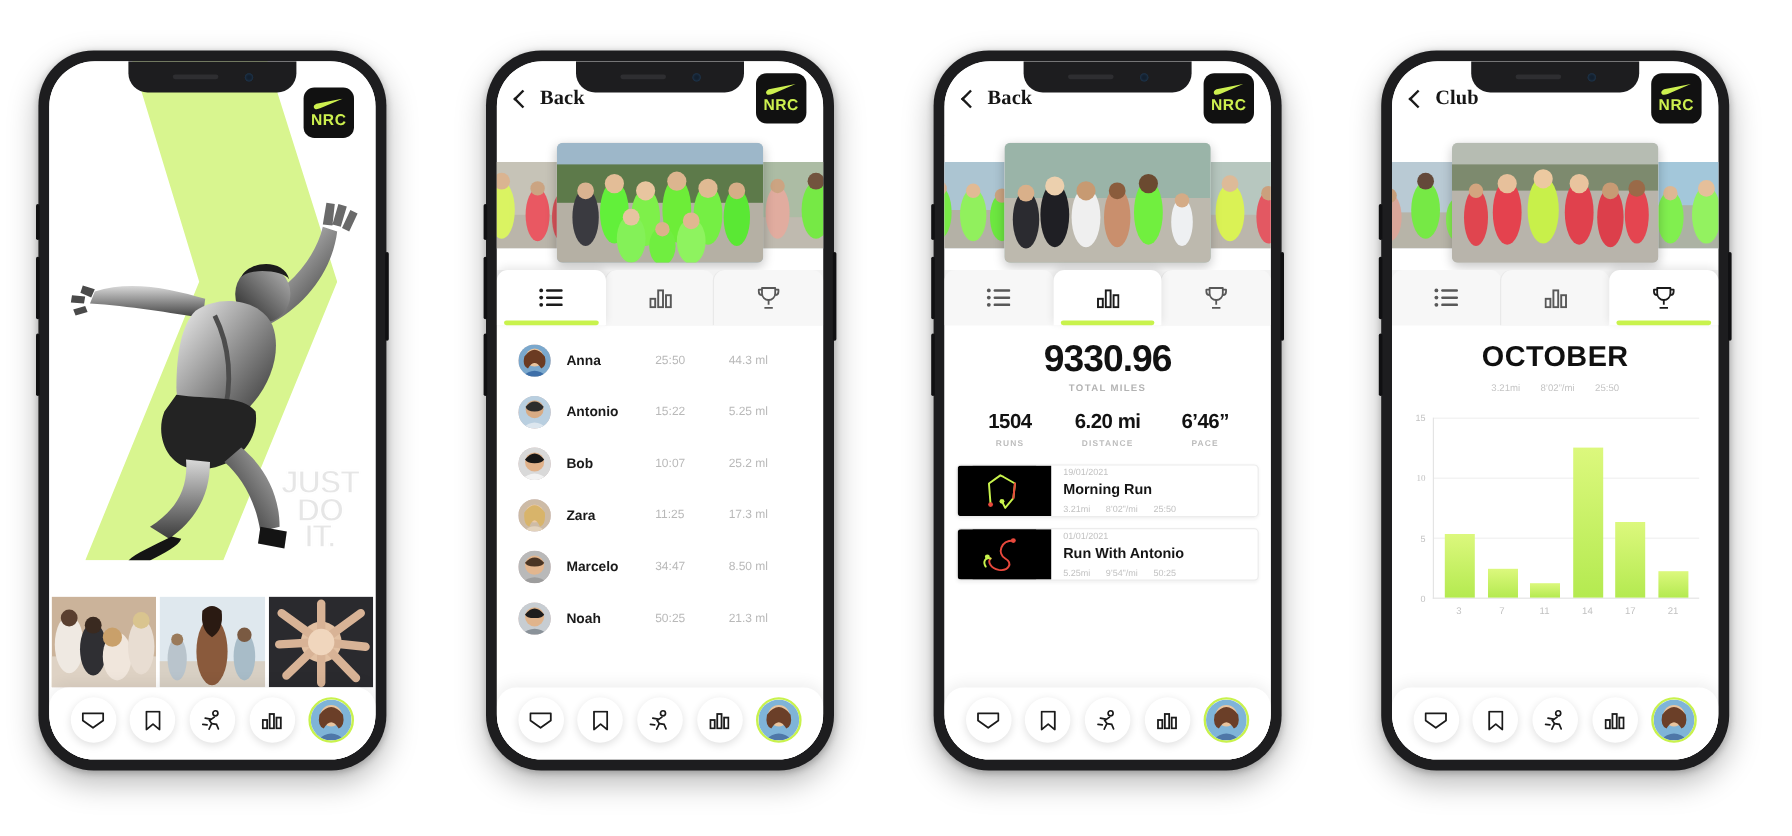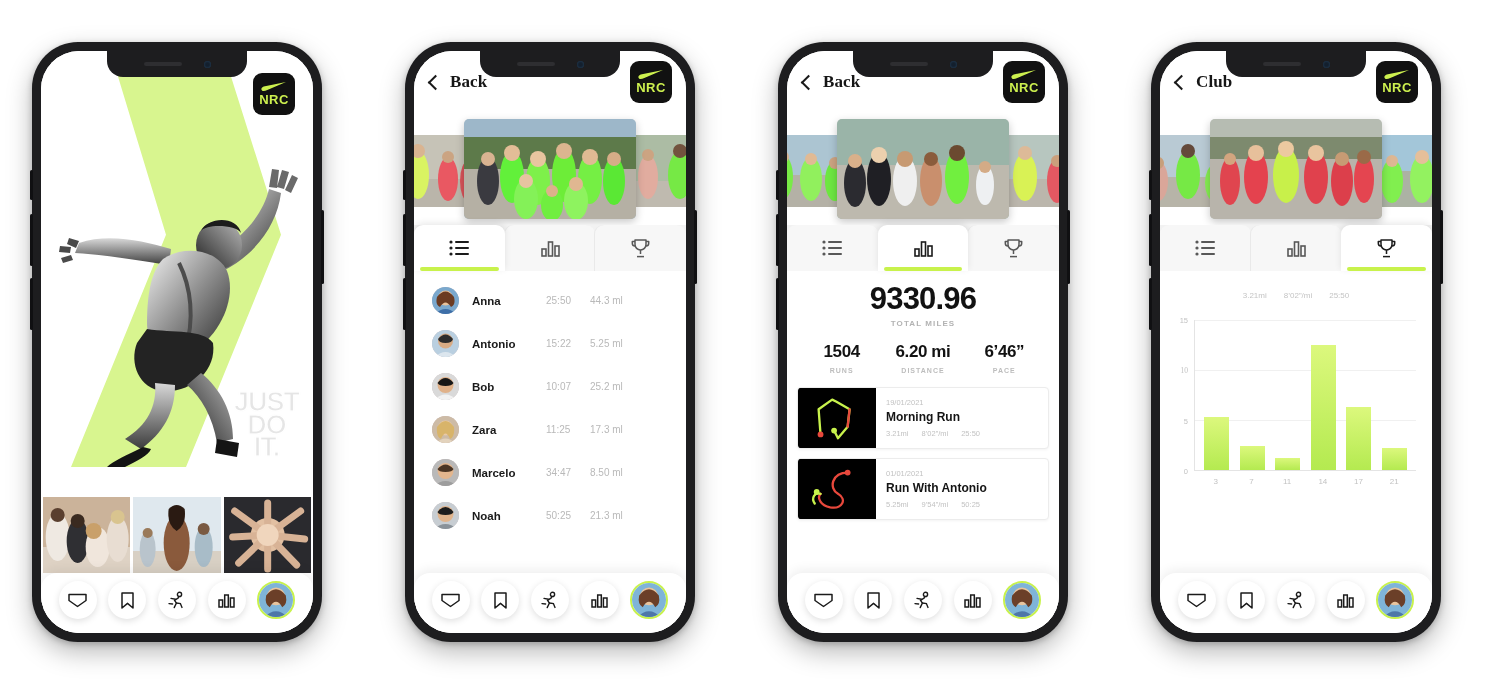--- a/index.html
+++ b/index.html
@@ -87,34 +87,34 @@
   .tab.inactive svg { opacity:.72; }
 
   .content { position:relative; background:#fff; height:calc(100% - 62px - 112px - 46px); overflow:hidden; }
 
   
   .lb { padding:8px 18px 0 18px; }
   .lb-row { display:flex; align-items:center; height:43px; }
   .av { width:27px; height:27px; border-radius:50%; overflow:hidden; flex:none; background:#cbb; }
   .lb-name { font-size:11.5px; font-weight:700; color:#1a1a1a; margin-left:13px; width:74px; }
   .lb-time { font-size:10px; color:#b9b9b9; width:44px; text-align:left; }
-  .lb-dist { font-size:10px; color:#b9b9b9; width:50px; text-align:left; }
+  .lb-dist { font-size:10px; color:#b9b9b9; width:50px; text-align:right; }
 
   
   .stats-wrap { padding-top:12px; text-align:center; }
   .big-num { font-size:31px; font-weight:800; color:#121212; letter-spacing:-.8px; line-height:1; }
   .big-lbl { font-size:8px; color:#b3b3b3; letter-spacing:1.1px; margin-top:5px; font-weight:600; }
   .stat-row { display:flex; margin-top:14px; padding:0 14px; }
   .stat { flex:1; text-align:center; }
   .stat-v { font-size:17px; font-weight:800; color:#121212; letter-spacing:-.4px; }
   .stat-l { font-size:7px; color:#bdbdbd; letter-spacing:1px; margin-top:5px; font-weight:600; }
 
   .run-list { margin-top:13px; padding:0 10px; }
   .run-card {
-    display:flex; height:62px; margin-bottom:9px; background:#fff;
+    display:flex; height:44px; margin-bottom:9px; background:#fff;
     border:1px solid #ececec; border-radius:4px; overflow:hidden; cursor:pointer;
     box-shadow:0 1px 3px rgba(0,0,0,.05);
   }
   .run-map { width:78px; height:100%; background:#000; flex:none; }
   .run-meta { flex:1; padding:7px 10px; display:flex; flex-direction:column; justify-content:center; }
   .run-date { font-size:7.5px; color:#c2c2c2; }
   .run-title { font-size:12px; font-weight:800; color:#141414; margin:3px 0 5px; }
   .run-nums { display:flex; gap:13px; }
   .run-nums span { font-size:7.5px; color:#c2c2c2; }
 
@@ -853,20 +853,21 @@
                 <path d="M15 2.4h2.7v1.8c0 1.9-1.3 2.8-2.7 2.8"></path>
                 <path d="M9.5 11v4"></path>
                 <path d="M6 17.6h7"></path>
               </g>
             </svg>
         </div>
       </div>
 
       <div class="content">
         <div class="chart-head">
+          <div class="month">OCTOBER</div>
           <div class="month-sub">
             <span>3.21mi</span>
             <span>8’02”/mi</span>
             <span>25:50</span>
           </div>
         </div>
 
         <div class="chart-box">
           <div class="yaxis" id="yaxis">
               <div class="ytick" style="top: 100%;">0</div>

